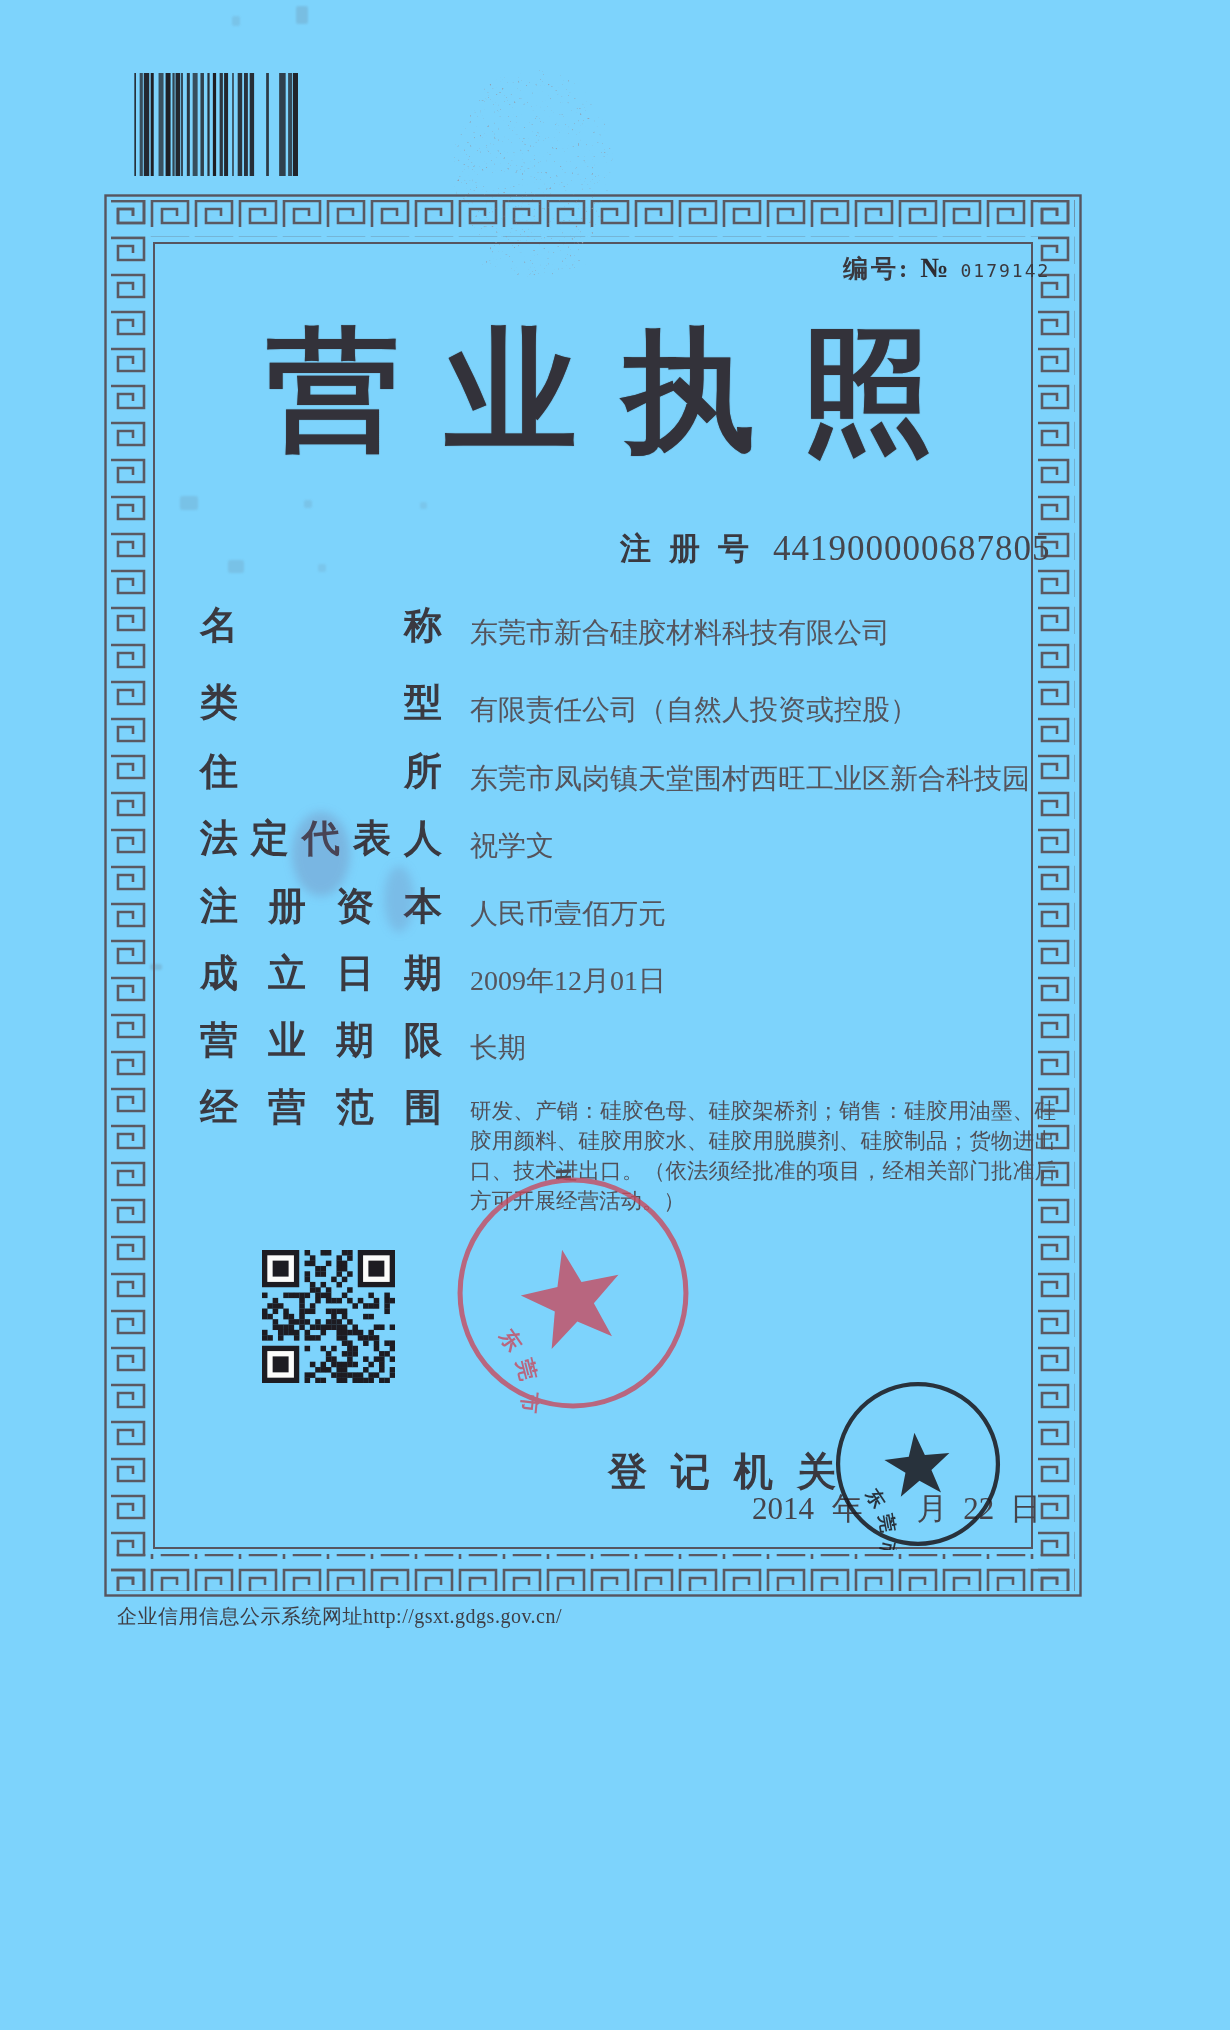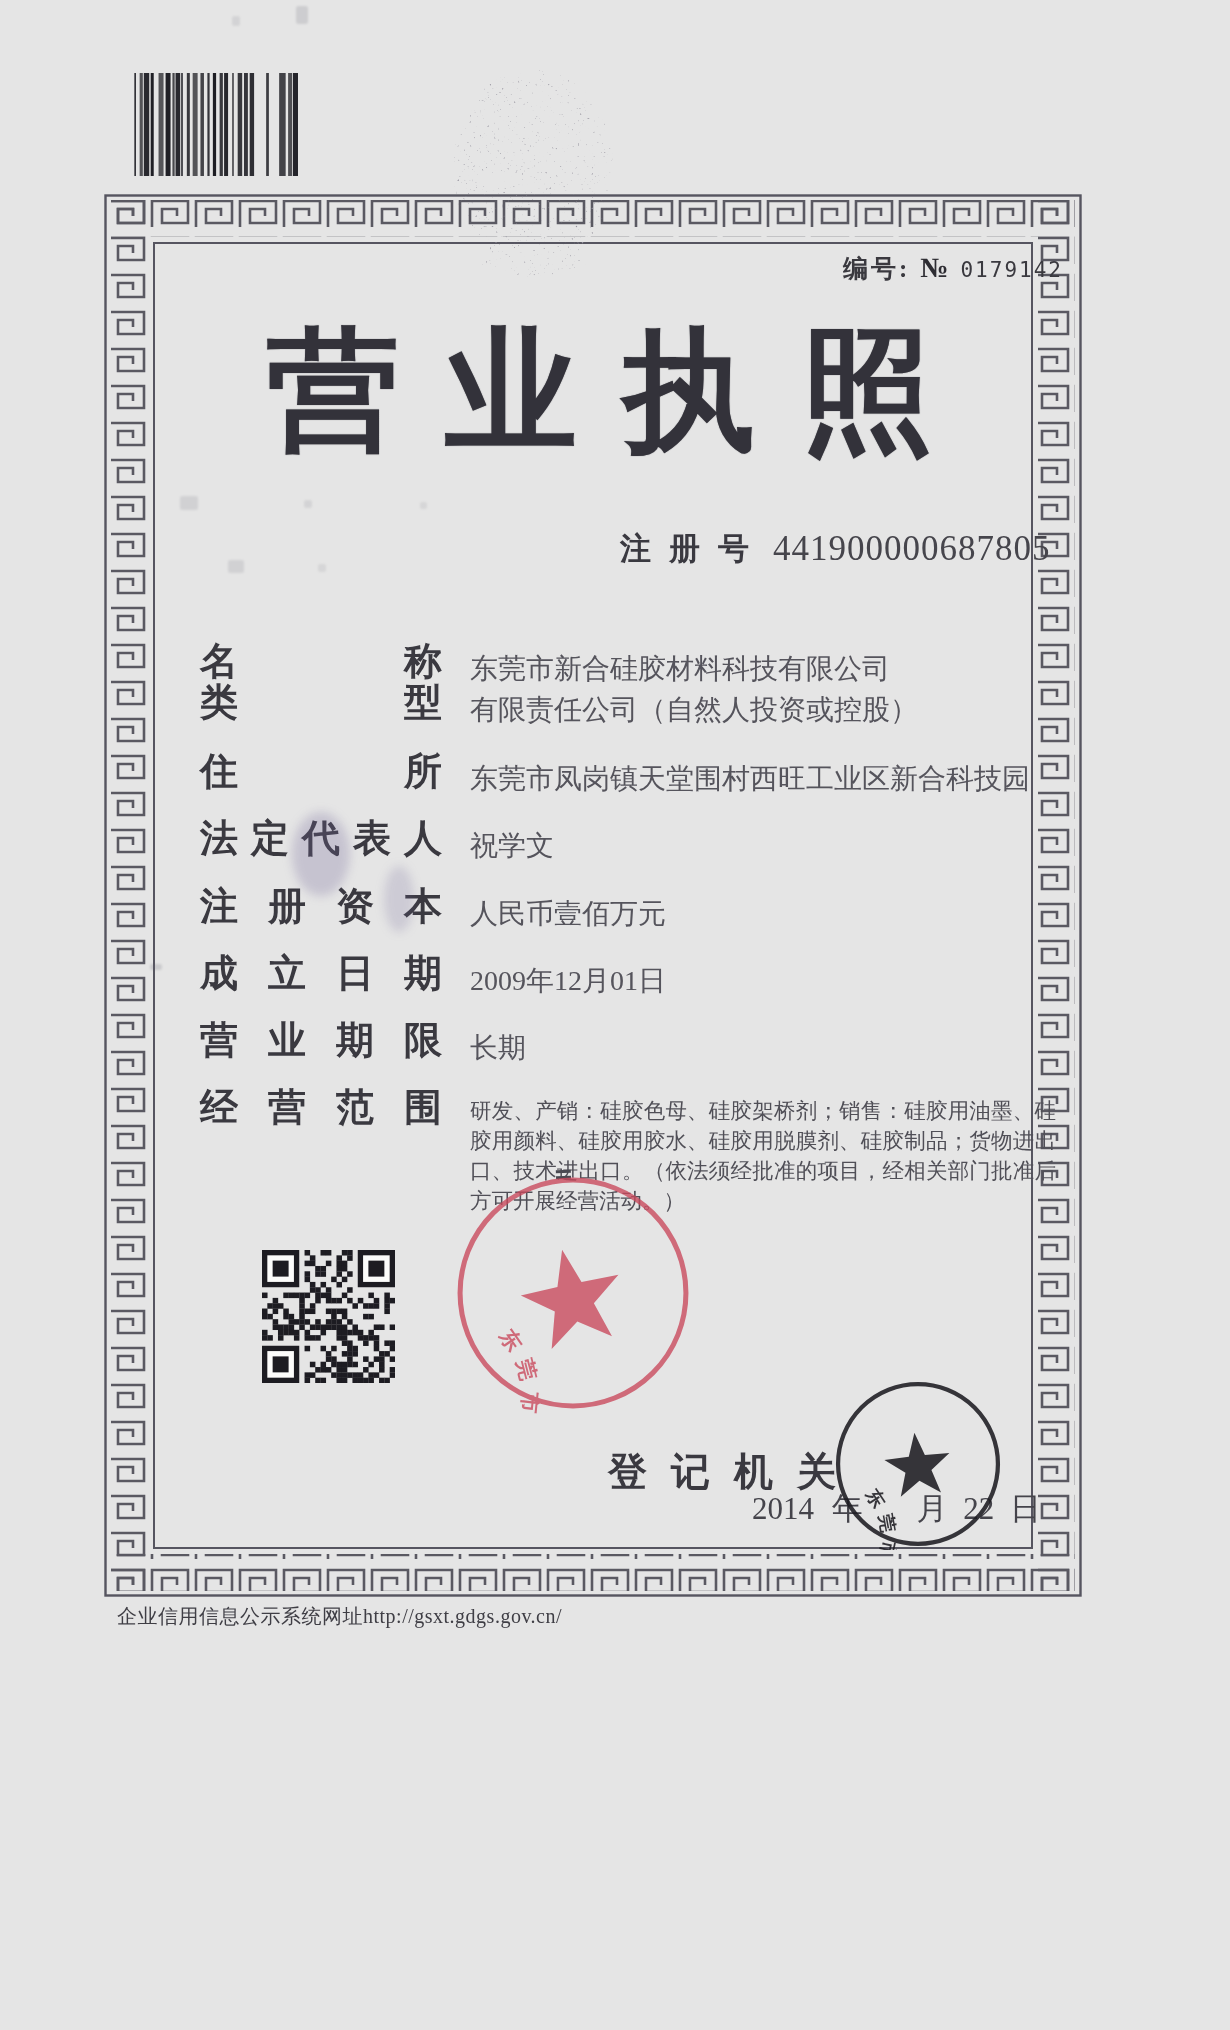--- a/index.html
+++ b/index.html
@@ -1,28 +1,28 @@
 <!DOCTYPE html>
 <html><head>
 <meta charset="utf-8">
 <style>
   html,body{margin:0;padding:0;background:#ffffff;}
-  .page{position:relative;width:1230px;height:2030px;background:#e5e5e5;overflow:hidden;
+  .page{position:relative;width:1230px;height:2030px;background:#7dd3fc;overflow:hidden;
         font-family:"Liberation Serif","DejaVu Serif",serif;color:#35343a;}
   .abs{position:absolute;}
 
   
   .barcode{left:128px;top:72px;}
   .emblem{left:448px;top:64px;}
 
   
   .serial{left:843px;top:252px;white-space:nowrap;display:flex;align-items:baseline;}
   .serial .lab{font-size:25px;font-weight:bold;letter-spacing:3px;color:#3a393f;}
   .serial .nosym{font-size:28px;font-weight:900;margin-left:10px;color:#2e2d33;}
-  .serial .num{font-size:21px;margin-left:12px;letter-spacing:2px;color:#3a393f;
+  .serial .num{font-size:18px;margin-left:12px;letter-spacing:2px;color:#3a393f;
                font-family:"DejaVu Sans Mono","Liberation Mono",monospace;}
 
   
   .frame{left:104px;top:194px;}
 
   
   .doc-title{left:170px;top:318px;width:860px;text-align:center;font-size:132px;line-height:1.1;
              font-weight:900;letter-spacing:46px;text-indent:46px;color:#33323a;
              font-family:"DejaVu Sans","Liberation Sans",sans-serif;
              text-shadow:0 0 1px rgba(40,40,48,.7);}
@@ -126,21 +126,21 @@
     <span class="num">0179142</span>
   </div>
 
   <div class="abs doc-title">营业执照</div>
 
   <div class="abs regline">
     <span class="rlab">注册号</span>
     <span class="rnum">441900000687805</span>
   </div>
 
-  <div class="row" style="top:641px">
+  <div class="row" style="top:605px">
     <div class="flabel">名称</div>
     <div class="fvalue">东莞市新合硅胶材料科技有限公司</div>
   </div>
   <div class="row" style="top:682px">
     <div class="flabel">类型</div>
     <div class="fvalue">有限责任公司（自然人投资或控股）</div>
   </div>
   <div class="row" style="top:751px">
     <div class="flabel">住所</div>
     <div class="fvalue">东莞市凤岗镇天堂围村西旺工业区新合科技园</div>

